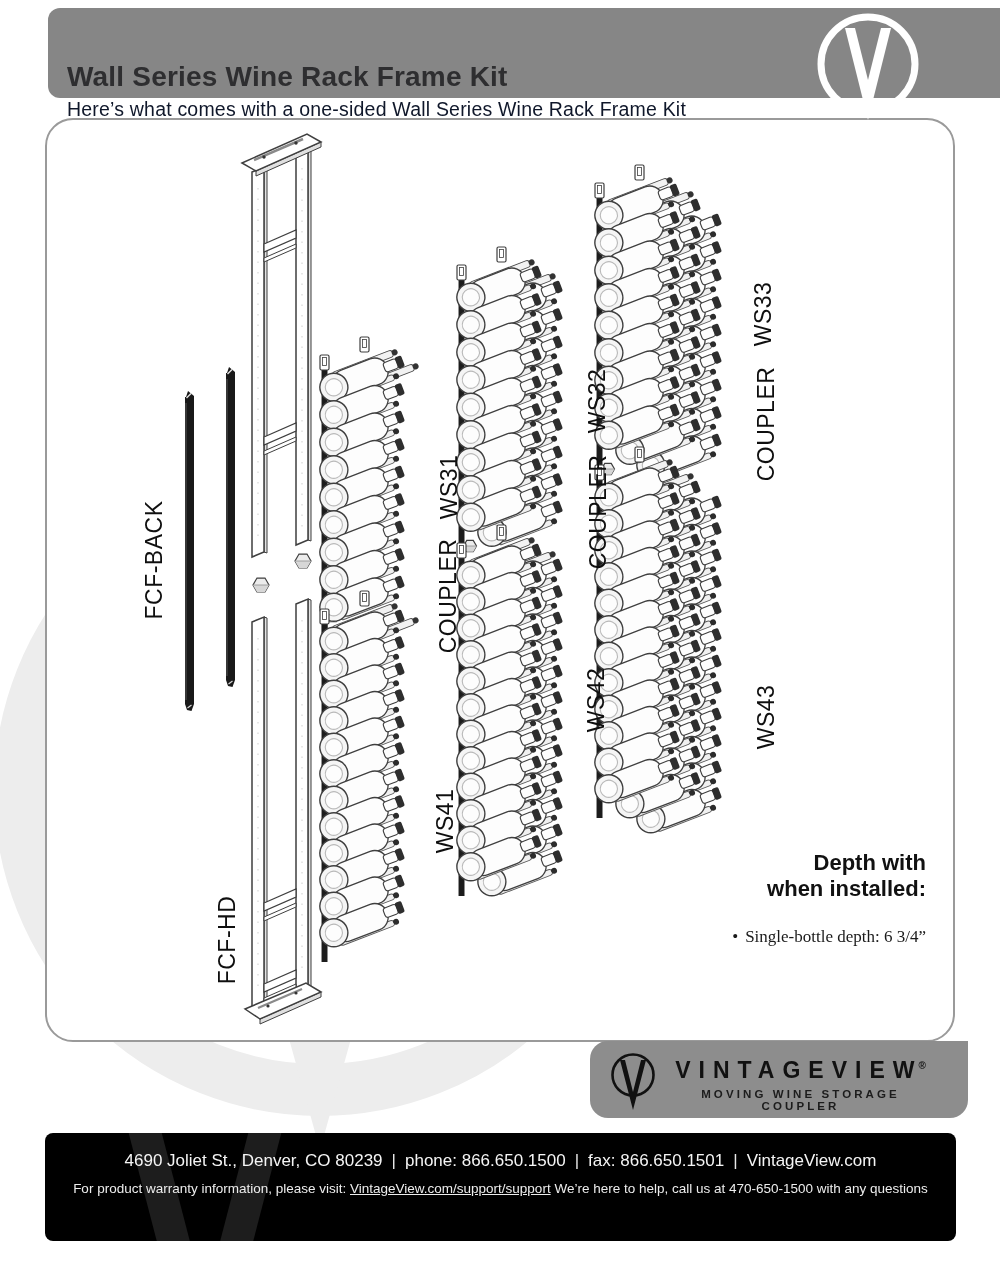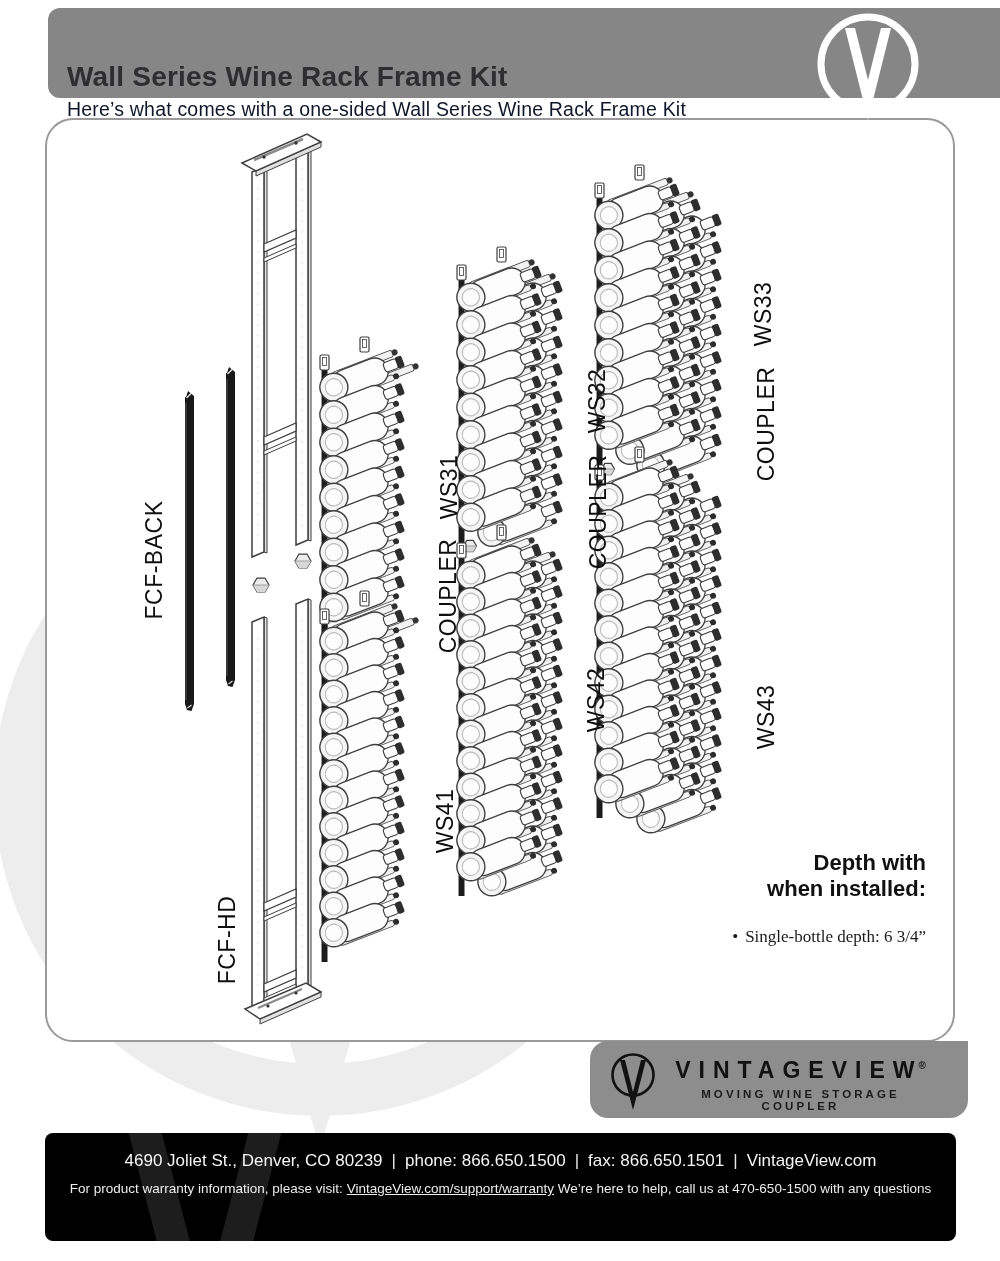--- a/index.html
+++ b/index.html
@@ -1406,15 +1406,15 @@
 
 <div class="footer abs">
   <svg id="footer-watermark" width="260" height="128" viewBox="0 0 260 128">
     <path d="M55,-20 L120,230" stroke="#1d1d1d" stroke-width="32" fill="none"></path>
     <path d="M185,-20 L120,230" stroke="#1d1d1d" stroke-width="32" fill="none"></path>
   </svg>
   <div class="footer-line1">
     <span>4690 Joliet St., Denver, CO 80239</span><span class="sep">|</span><span>phone: 866.650.1500</span><span class="sep">|</span><span>fax: 866.650.1501</span><span class="sep">|</span><span>VintageView.com</span>
   </div>
   <div class="footer-line2">
-    <span>For product warranty information, please visit: </span><a href="#">VintageView.com/support/warranty</a><span> We’re here to help, call us at 470-650-1500 with any questions</span>
+    <span>For product warranty information, please visit: </span><a href="#">VintageView.com/support/support</a><span> We’re here to help, call us at 470-650-1500 with any questions</span>
   </div>
 </div>
 
 </body></html>

